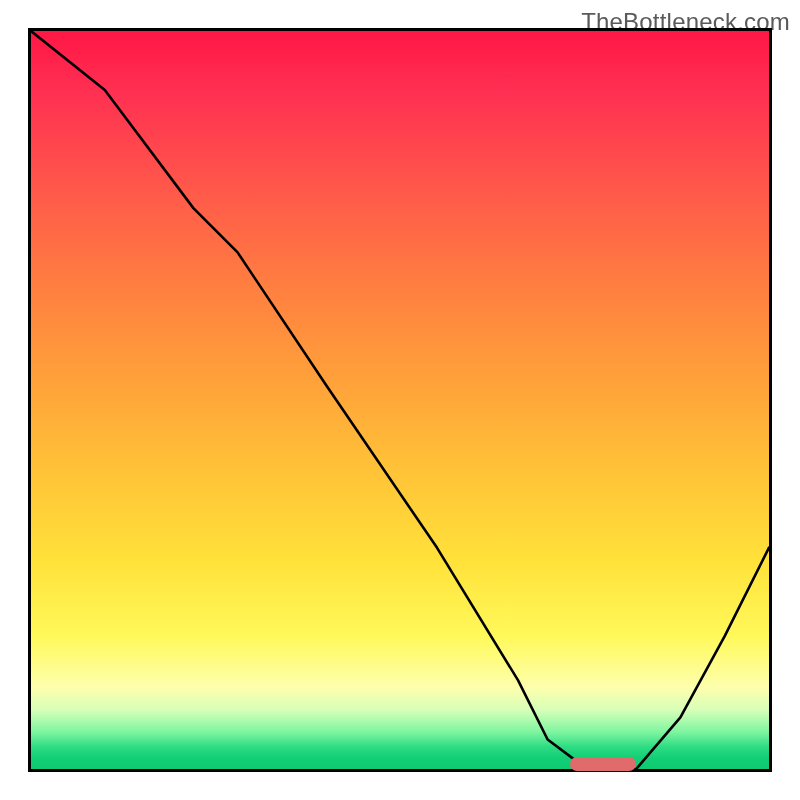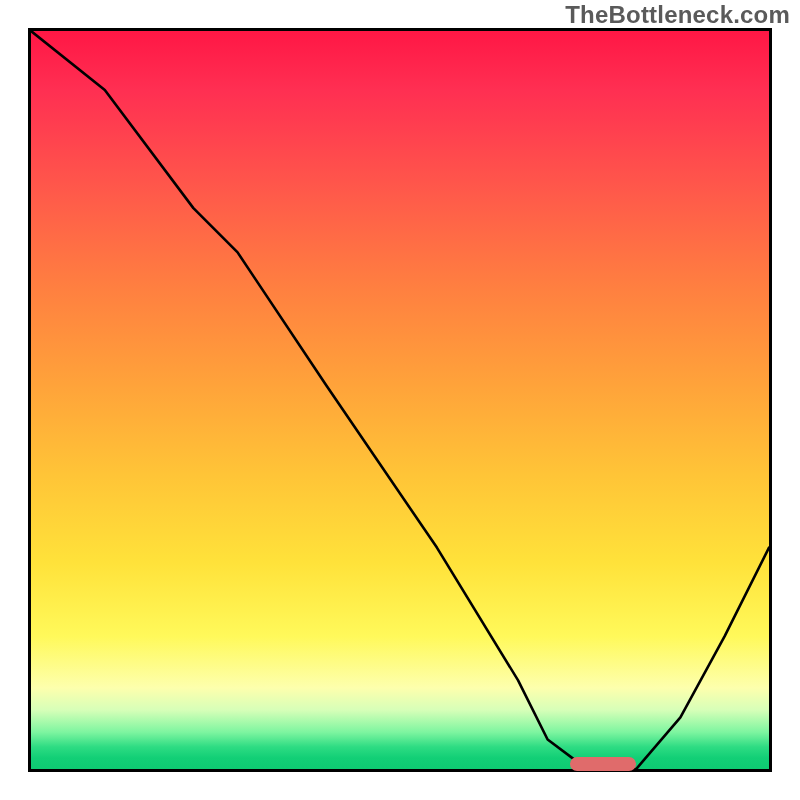--- a/index.html
+++ b/index.html
@@ -10,25 +10,25 @@
     background: #ffffff;
     overflow: hidden;
   }
   .chart-wrap {
     position: relative;
     width: 800px;
     height: 800px;
   }
   .watermark {
     position: absolute;
-    top: 1px;
+    top: 8px;
     right: 10px;
     font-family: Arial, Helvetica, sans-serif;
     font-size: 24px;
-    font-weight: 700;
+    font-weight: 400;
     color: #5a5a5a;
     letter-spacing: 0.2px;
   }
   .plot-outer {
     position: absolute;
     left: 28px;
     top: 28px;
     width: 744px;
     height: 744px;
     border: 3px solid #000000;

